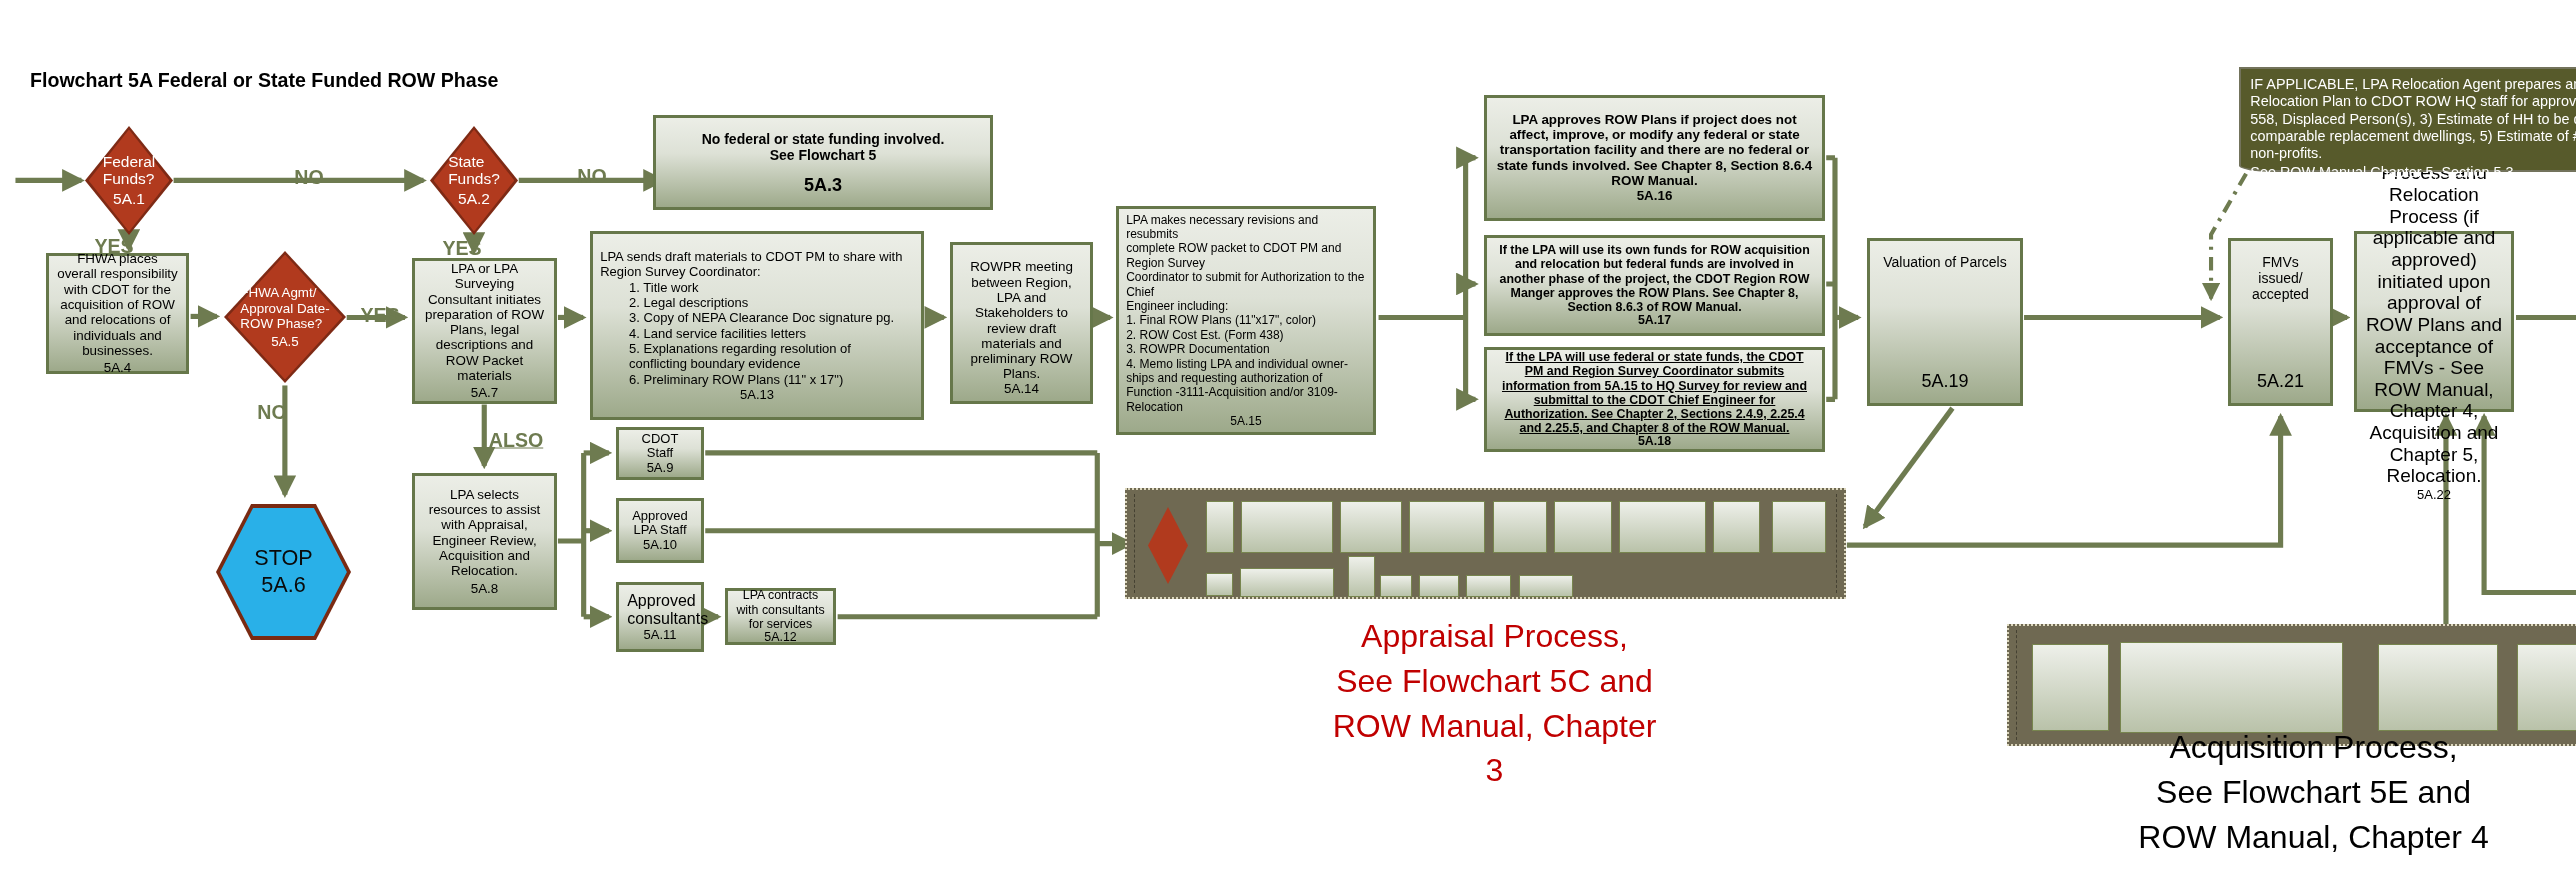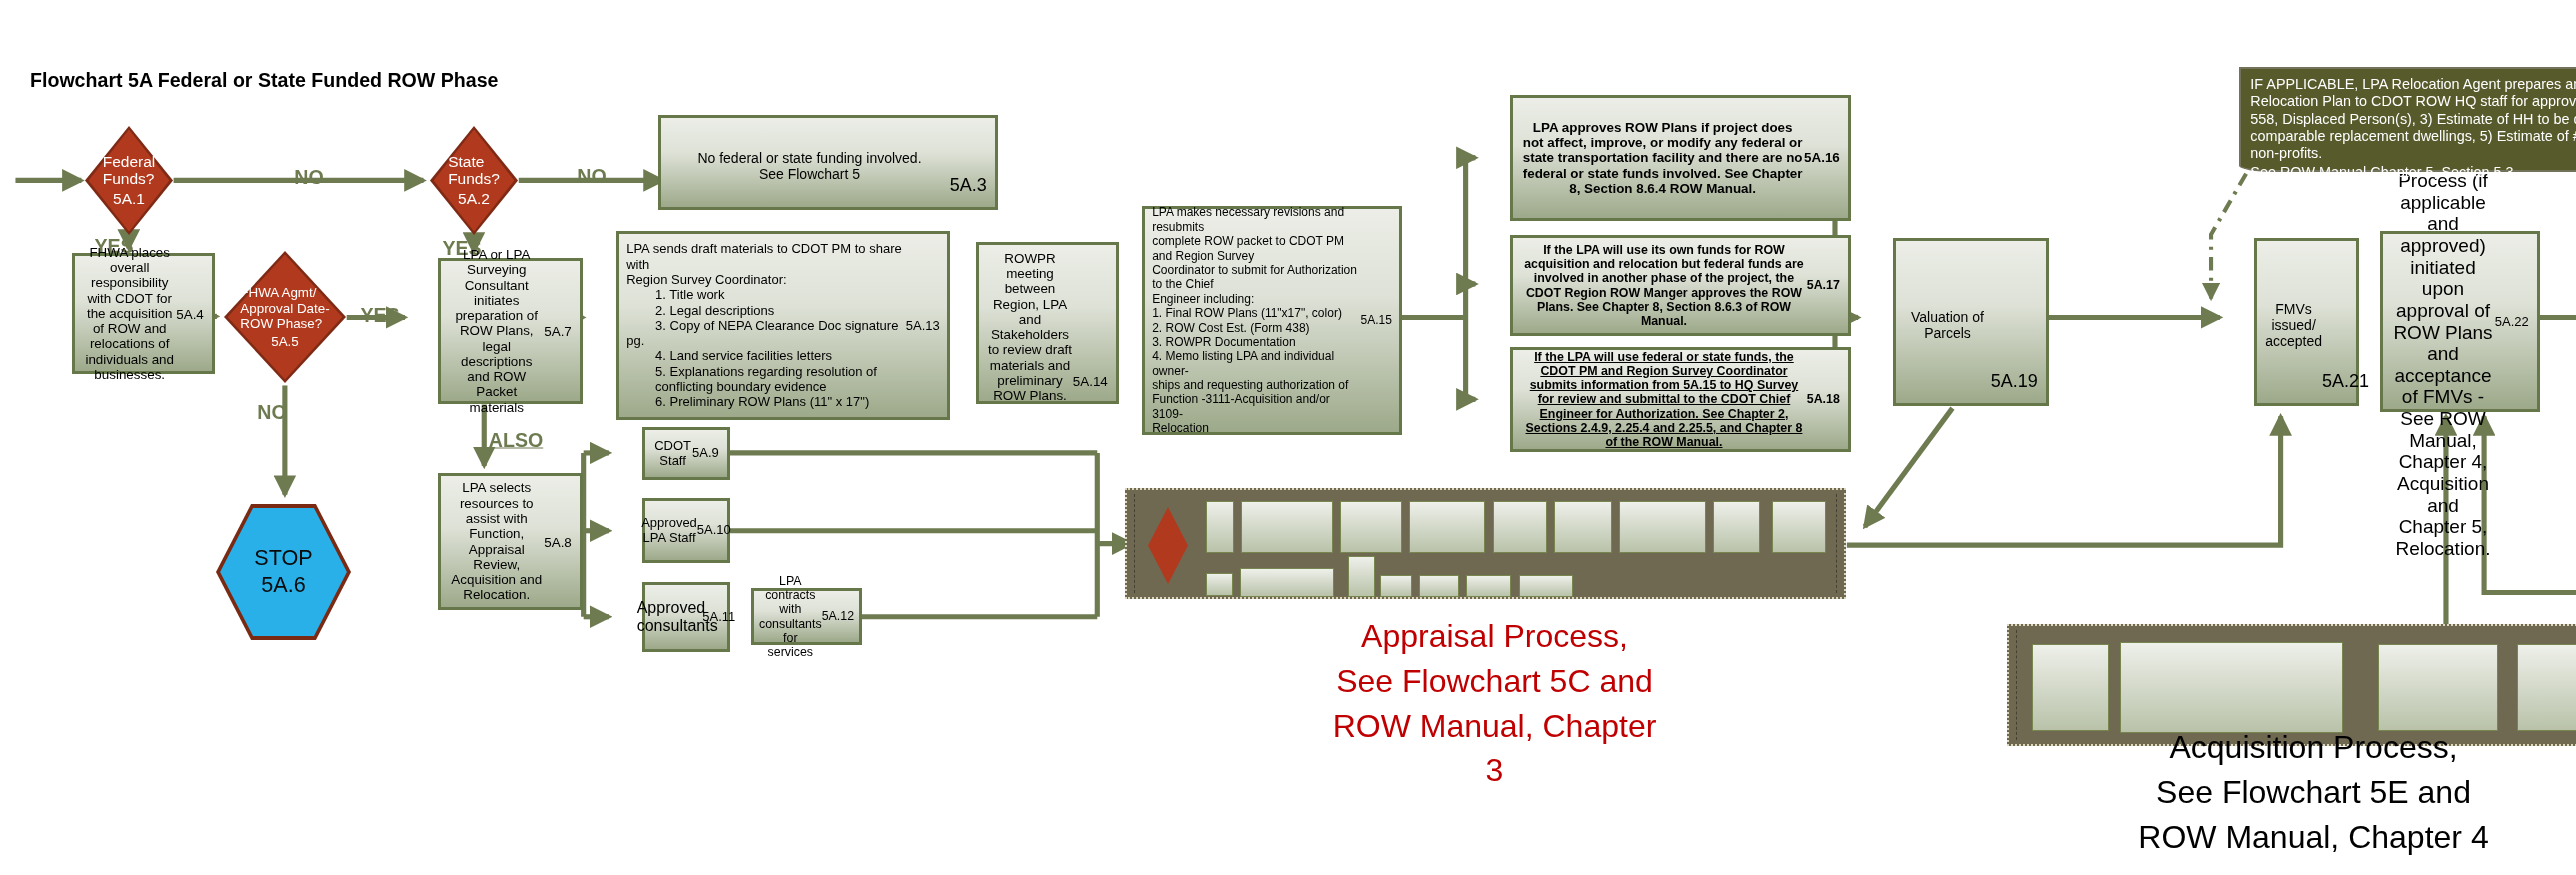--- a/index.html
+++ b/index.html
@@ -6,22 +6,22 @@
   body{width:3297px;height:876px;position:relative;overflow:hidden;
        font-family:"Liberation Sans", sans-serif;}
   #canvas{position:absolute;inset:0;width:3297px;height:876px;}
   #wires{position:absolute;left:0;top:0;width:3297px;height:876px;}
 
   .title{position:absolute;left:30px;top:23px;font-size:19.6px;font-weight:bold;color:#000;margin-top:46px;}
 
   
   .node{position:absolute;box-sizing:border-box;border:3.1px solid #66774a;
         background:linear-gradient(to bottom,#eceee7 0%,#dde1d6 40%,#9da98a 100%);
-        display:flex;flex-direction:row;align-items:center;justify-content:center;
-        padding:6.2px 8.2px;color:#000;margin-left:26px;}
+        display:flex;flex-direction:column;align-items:center;justify-content:center;
+        padding:6.2px 8.2px;color:#000;}
   .node .ntext{white-space:pre-line;text-align:center;font-size:14px;line-height:1.14;width:100%;}
   .node .nid{text-align:center;font-size:18px;line-height:1.1;margin-top:3.1px;}
   .node.bold .ntext, .node.bold .nid{font-weight:bold;}
   .node.left .ntext{white-space:pre-wrap;text-align:left;}
   .node.bottom-id{justify-content:flex-start;}
   .node.bottom-id .ntext{margin-top:8.2px;}
   .node.bottom-id .nid{margin-top:auto;margin-bottom:5.2px;}
 
   
   .diamond{position:absolute;}
@@ -188,38 +188,38 @@
   </div>
 
   <div class="clabel" style="left:309px;top:177px;">NO</div>
   <div class="clabel" style="left:592px;top:176px;">NO</div>
   <div class="clabel" style="left:272px;top:412px;">NO</div>
   <div class="clabel" style="left:114px;top:246px;">YES</div>
   <div class="clabel" style="left:462px;top:248px;">YES</div>
   <div class="clabel" style="left:380px;top:315px;">YES</div>
   <div class="clabel" style="left:516px;top:440px;text-decoration:underline;">ALSO</div>
 
-  <div class="node bottom-id" style="left:632px;top:115px;width:340px;height:95px;">
+  <div class="node bottom-id" style="left:653px;top:115px;width:340px;height:95px;font-weight:bold;">
     <div class="ntext">No federal or state funding involved.
 See Flowchart 5</div>
     <div class="nid">5A.3</div>
   </div>
 
   <div class="node" style="left:46px;top:253px;width:143px;height:121px;font-size:13.4px;">
     <div class="ntext" style="font-size:13.4px;">FHWA places overall responsibility with CDOT for the acquisition of ROW and relocations of individuals and businesses.</div>
     <div class="nid" style="font-size:13.4px;">5A.4</div>
   </div>
 
   <div class="node" style="left:412px;top:258px;width:145px;height:146px;">
     <div class="ntext" style="font-size:13.4px;">LPA or LPA Surveying Consultant initiates preparation of ROW Plans, legal descriptions and ROW Packet materials</div>
     <div class="nid" style="font-size:13.4px;">5A.7</div>
   </div>
 
   <div class="node" style="left:412px;top:473px;width:145px;height:137px;">
-    <div class="ntext" style="font-size:13.4px;">LPA selects resources to assist with Function, Appraisal Review, Acquisition and Relocation.</div>
+    <div class="ntext" style="font-size:13.4px;">LPA selects resources to assist with Appraisal, Engineer Review, Acquisition and Relocation.</div>
     <div class="nid" style="font-size:13.4px;">5A.8</div>
   </div>
 
   <div class="node" style="left:616px;top:427px;width:88px;height:53px;">
     <div class="ntext" style="font-size:13px;">CDOT Staff</div>
     <div class="nid" style="font-size:13px;margin-top:0;">5A.9</div>
   </div>
 
   <div class="node" style="left:616px;top:498px;width:88px;height:65px;">
     <div class="ntext" style="font-size:13px;">Approved LPA Staff</div>

